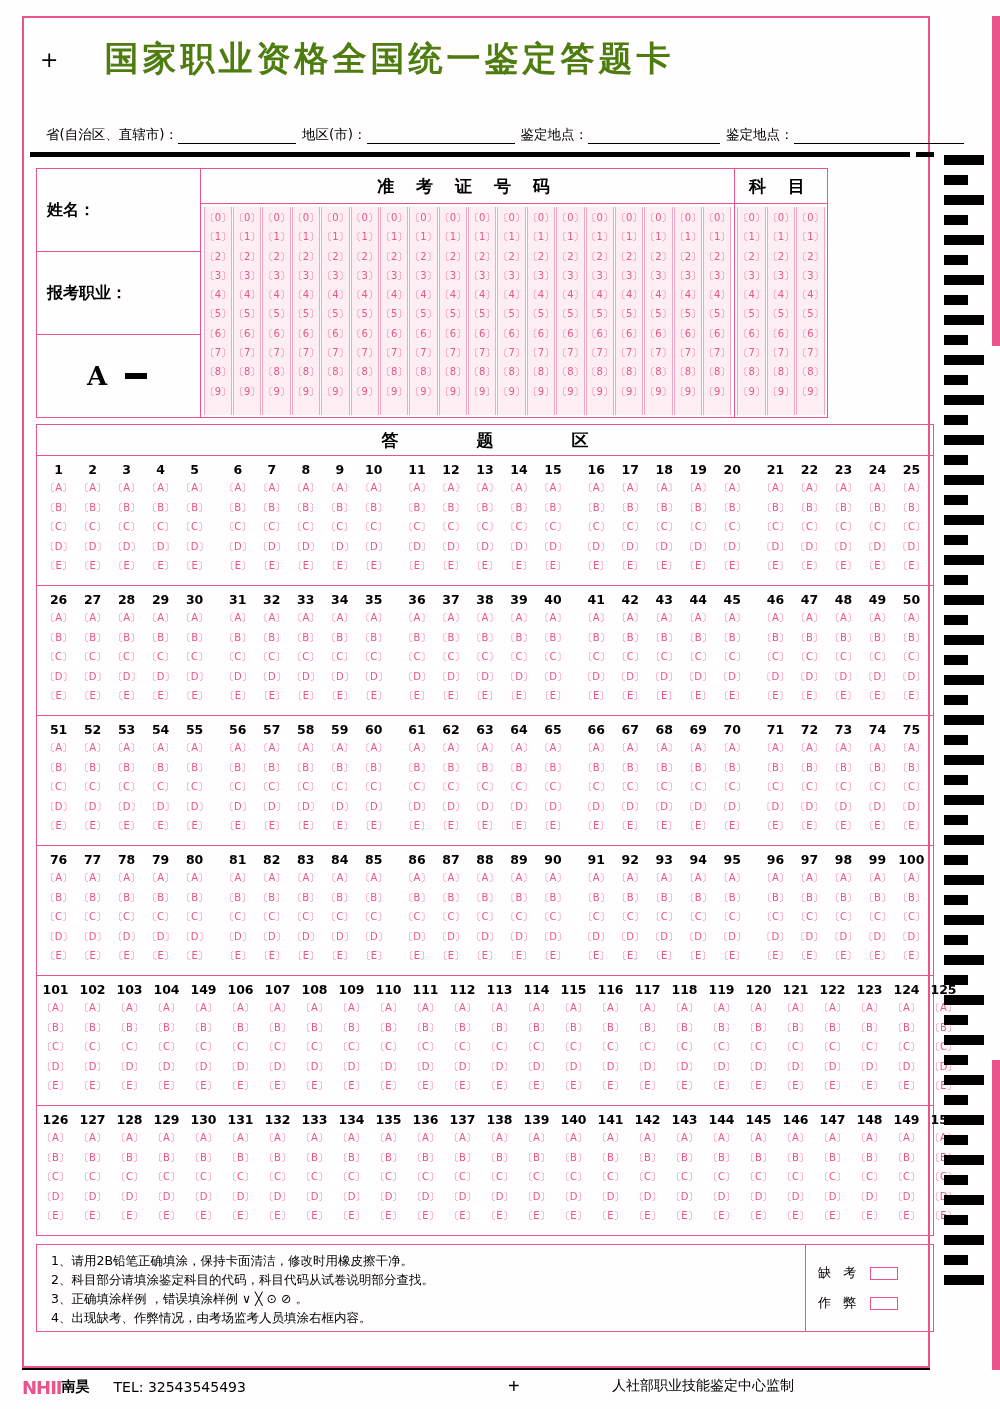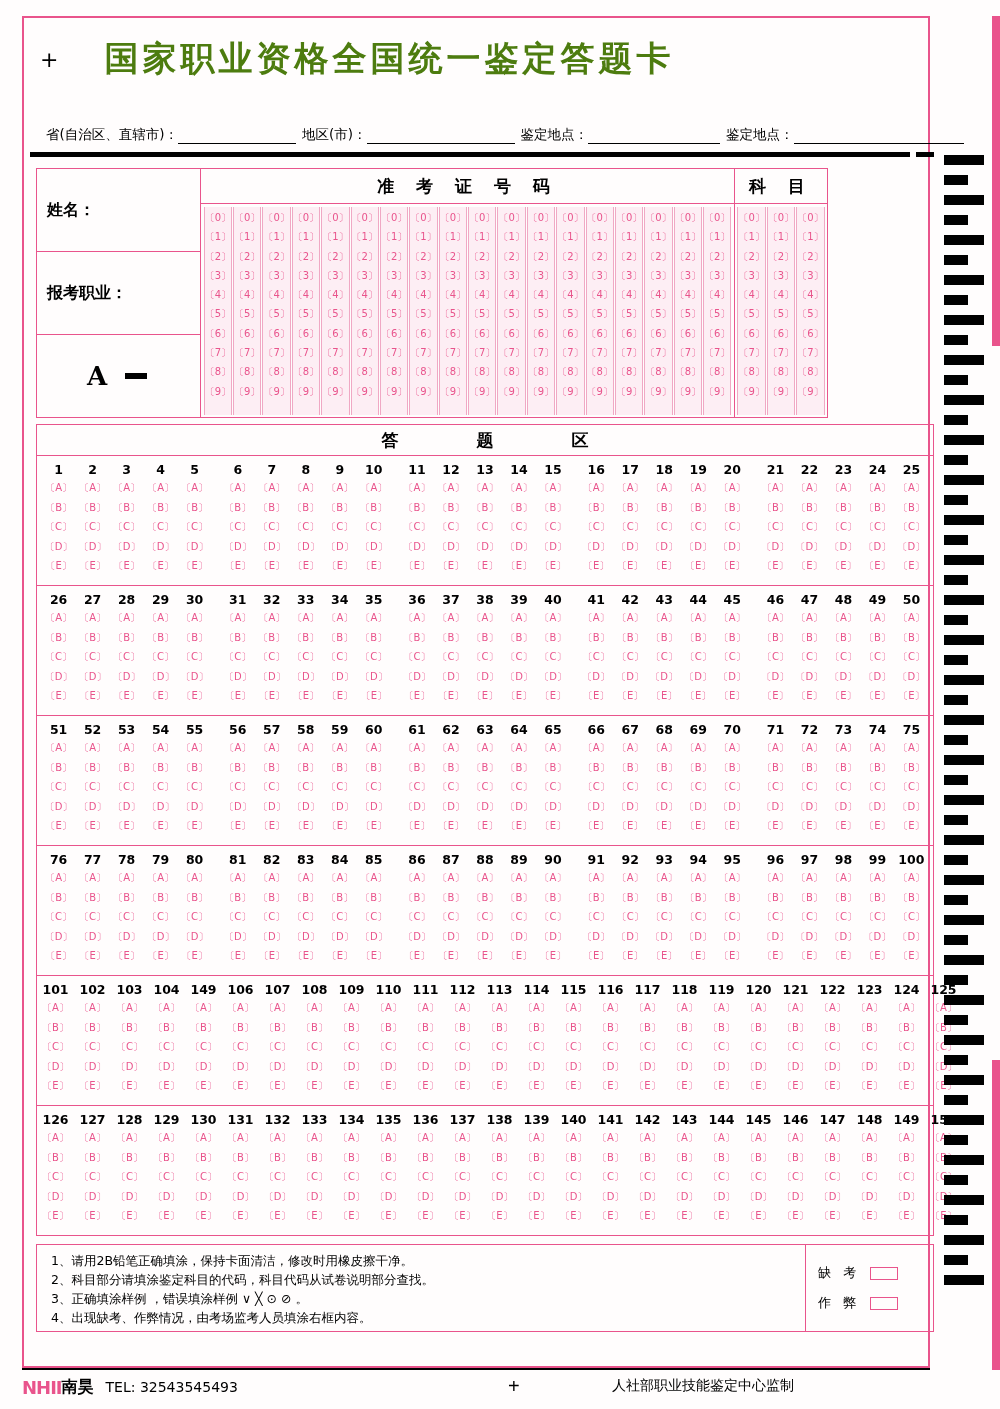--- a/index.html
+++ b/index.html
@@ -344,23 +344,23 @@
   .logo-nh {
     font-family: "DejaVu Sans", sans-serif;
     font-weight: bold;
     font-size: 18px;
     color: #e9548c;
     letter-spacing: -1px;
   }
   .logo-cn {
     font-family: "DejaVu Serif", serif;
     font-weight: bold;
-    font-size: 16px;
+    font-size: 14px;
     color: #000;
-    margin-right: 8px;
+    margin-right: 20px;
   }
   .footer-tel { font-size: 14px; margin-left: 4px; }
   .footer-plus {
     position: absolute;
     left: 508px;
     top: 1375px;
     font-size: 20px;
   }
   .footer-right {
     position: absolute;

